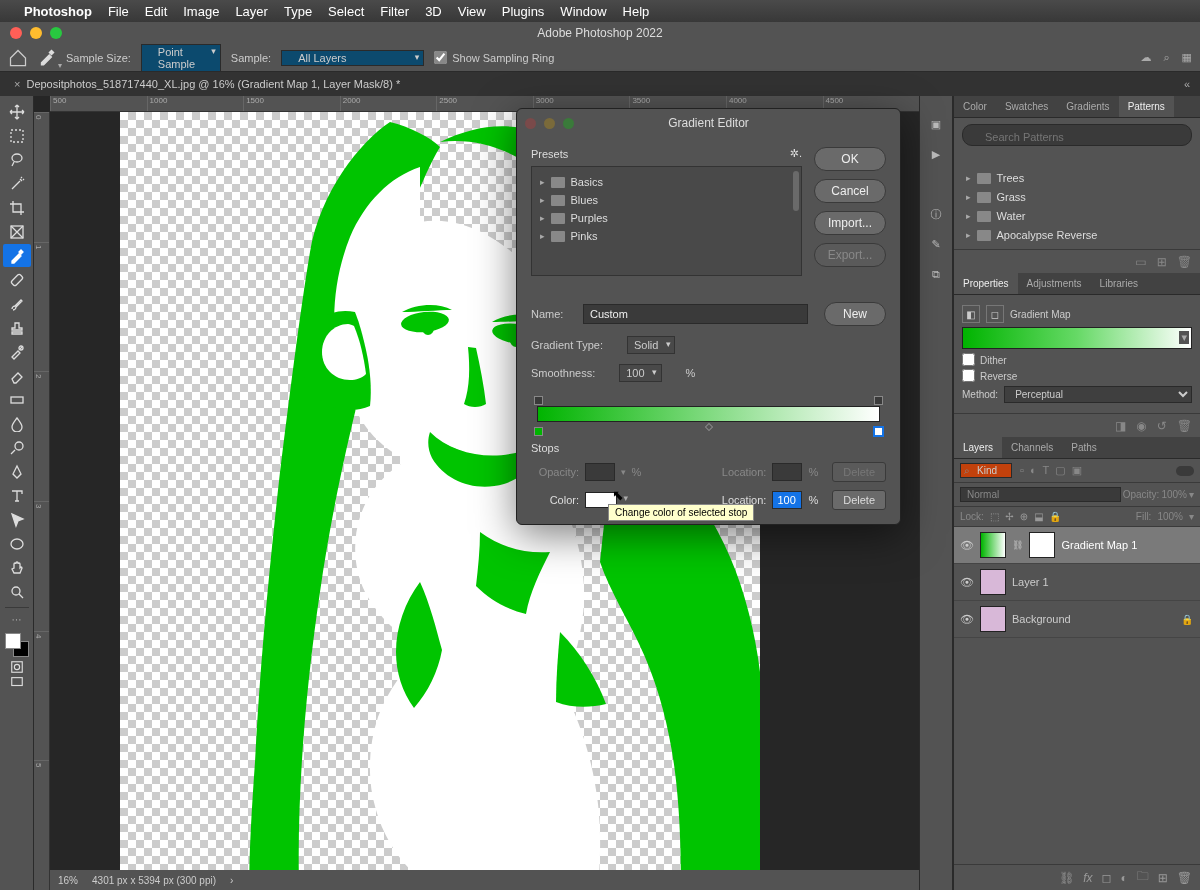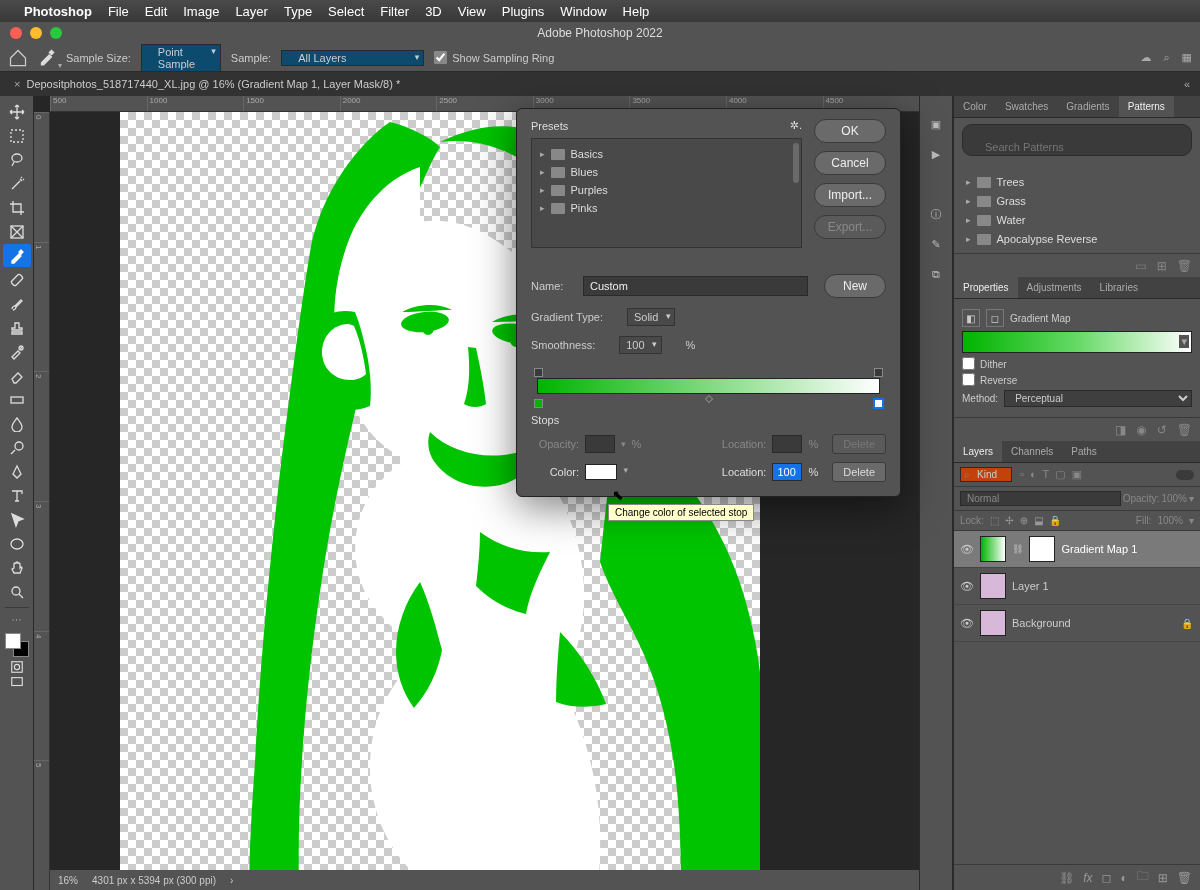--- a/index.html
+++ b/index.html
@@ -50,24 +50,24 @@
 .statusbar{position:absolute;bottom:0;left:16px;right:0;height:20px;background:#535353;display:flex;align-items:center;padding:0 8px;gap:14px;font-size:10px;color:#ccc}
 
 .rstrip{width:34px;background:#535353;border-left:1px solid #2a2a2a;border-right:1px solid #2a2a2a;display:flex;flex-direction:column;align-items:center;gap:10px;padding-top:18px}
 .rstrip div{width:20px;height:20px;display:flex;align-items:center;justify-content:center;color:#bbb}
 
 .panels{width:247px;background:#535353;display:flex;flex-direction:column;border-left:1px solid #2a2a2a}
 .panel-tabs{display:flex;background:#424242;border-bottom:1px solid #2a2a2a}
 .panel-tabs .tab{padding:5px 9px;font-size:10px;color:#aaa;cursor:pointer}
 .panel-tabs .tab.active{background:#535353;color:#eee}
 .panel-body{padding:6px 8px;flex-shrink:0}
-.search-input{width:100%;background:#3a3a3a;border:1px solid #2a2a2a;border-radius:10px;padding:16px 8px 2px 22px;color:#ccc;font-size:11px;position:relative}
+.search-input{width:100%;background:#3a3a3a;border:1px solid #2a2a2a;border-radius:10px;padding:6px 8px 2px 22px;color:#ccc;font-size:11px;position:relative}
 .search-wrap{position:relative}
 .search-wrap::before{content:"⌕";position:absolute;left:7px;top:2px;color:#888;font-size:13px}
-.folder-list{display:flex;flex-direction:column;gap:3px;}
+.folder-list{display:flex;flex-direction:column;gap:3px;margin-top:6px}
 .folder-item{display:flex;align-items:center;gap:6px;padding:2px 4px;font-size:11px;color:#ddd}
 .folder-item::before{content:"▸";color:#aaa;font-size:9px}
 .folder-icon{width:14px;height:11px;background:#888;border-radius:1px;display:inline-block}
 .panel-footer{height:24px;border-top:1px solid #3a3a3a;display:flex;justify-content:flex-end;align-items:center;gap:10px;padding:0 8px;color:#888}
 .panel-footer span{font-size:12px}
 
 .props-row{display:flex;align-items:center;gap:6px;margin:4px 0;font-size:10px;color:#ccc}
 .props-row .icon-box{width:18px;height:18px;border:1px solid #777;display:flex;align-items:center;justify-content:center;font-size:10px}
 .grad-preview{height:22px;background:linear-gradient(90deg,#00b400 0%,#66d966 50%,#ffffff 100%);border:1px solid #222;margin:4px 0}
 .grad-preview-wrap{position:relative}
@@ -536,20 +536,28 @@
       <span>◻</span>
       <span>◐</span>
       <span>🗀</span>
       <span>⊞</span>
       <span>🗑</span>
     </div>
   </div>
 </div>
 
 <div class="dialog">
+  <div class="dialog-title">
+    <div class="traffic">
+      <div class="dt-red"></div>
+      <div class="dt-yel"></div>
+      <div class="dt-grn"></div>
+    </div>
+    <div class="dtxt">Gradient Editor</div>
+  </div>
   <div class="dialog-body">
     <div class="dialog-left">
       <div class="presets-head">
         <span>Presets</span>
         <span class="gear">✲.</span>
       </div>
       <div class="preset-box">
         <div class="preset-folder">
             <span class="folder-icon"></span>
             <span>Basics</span>

